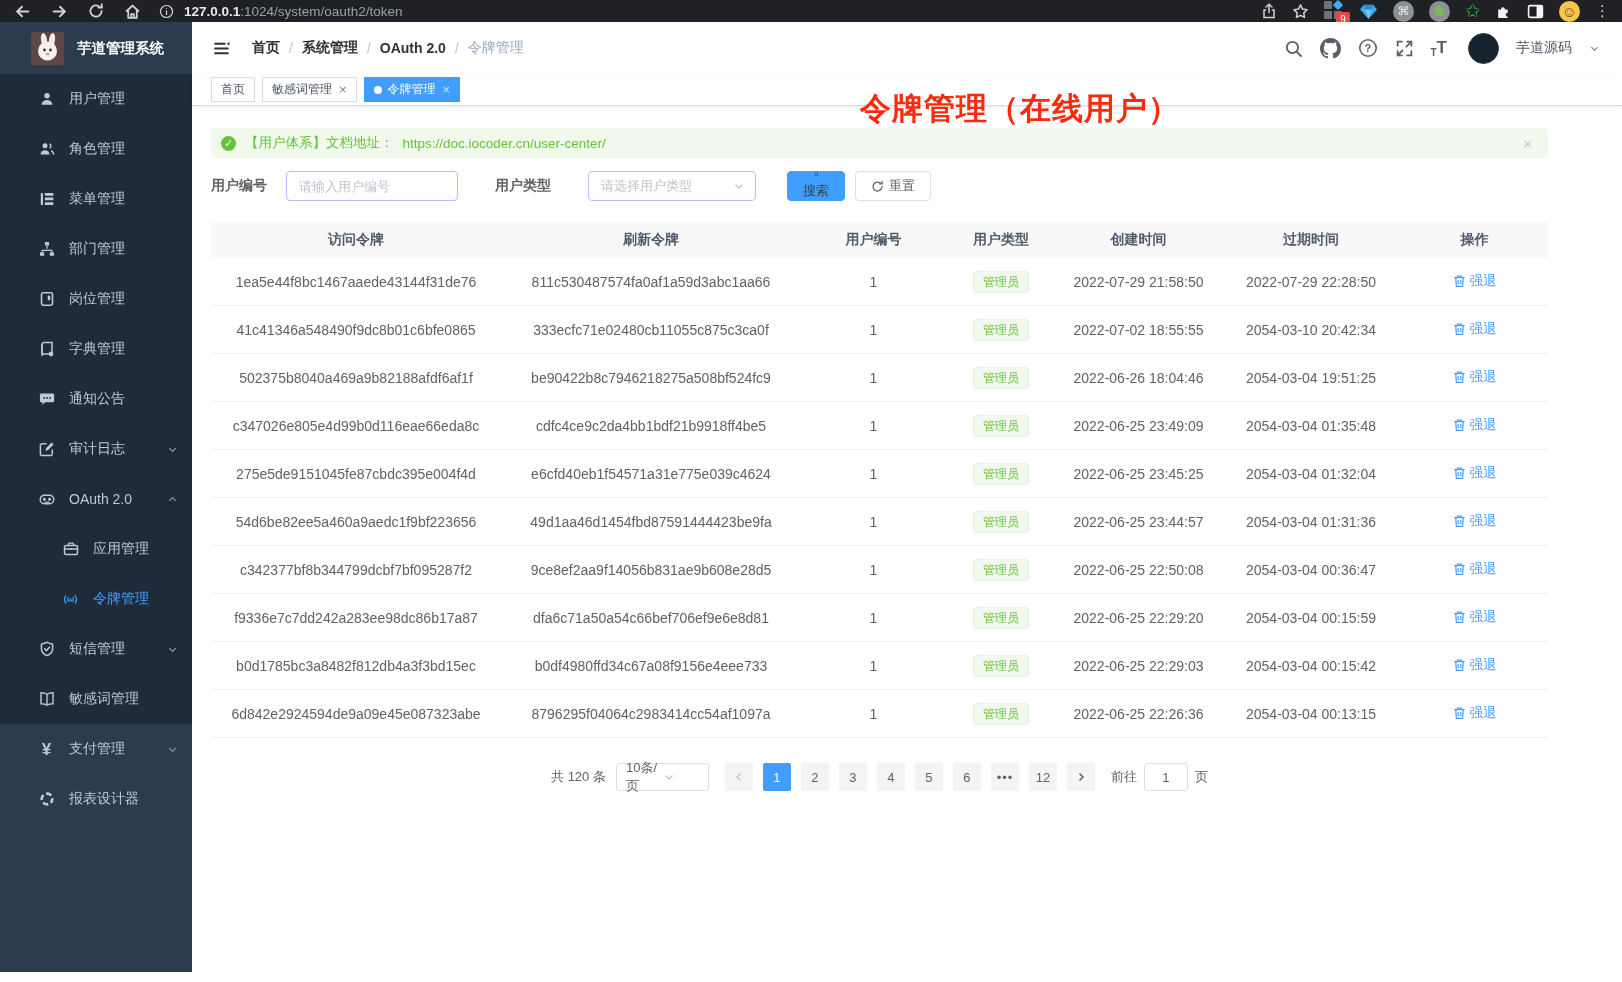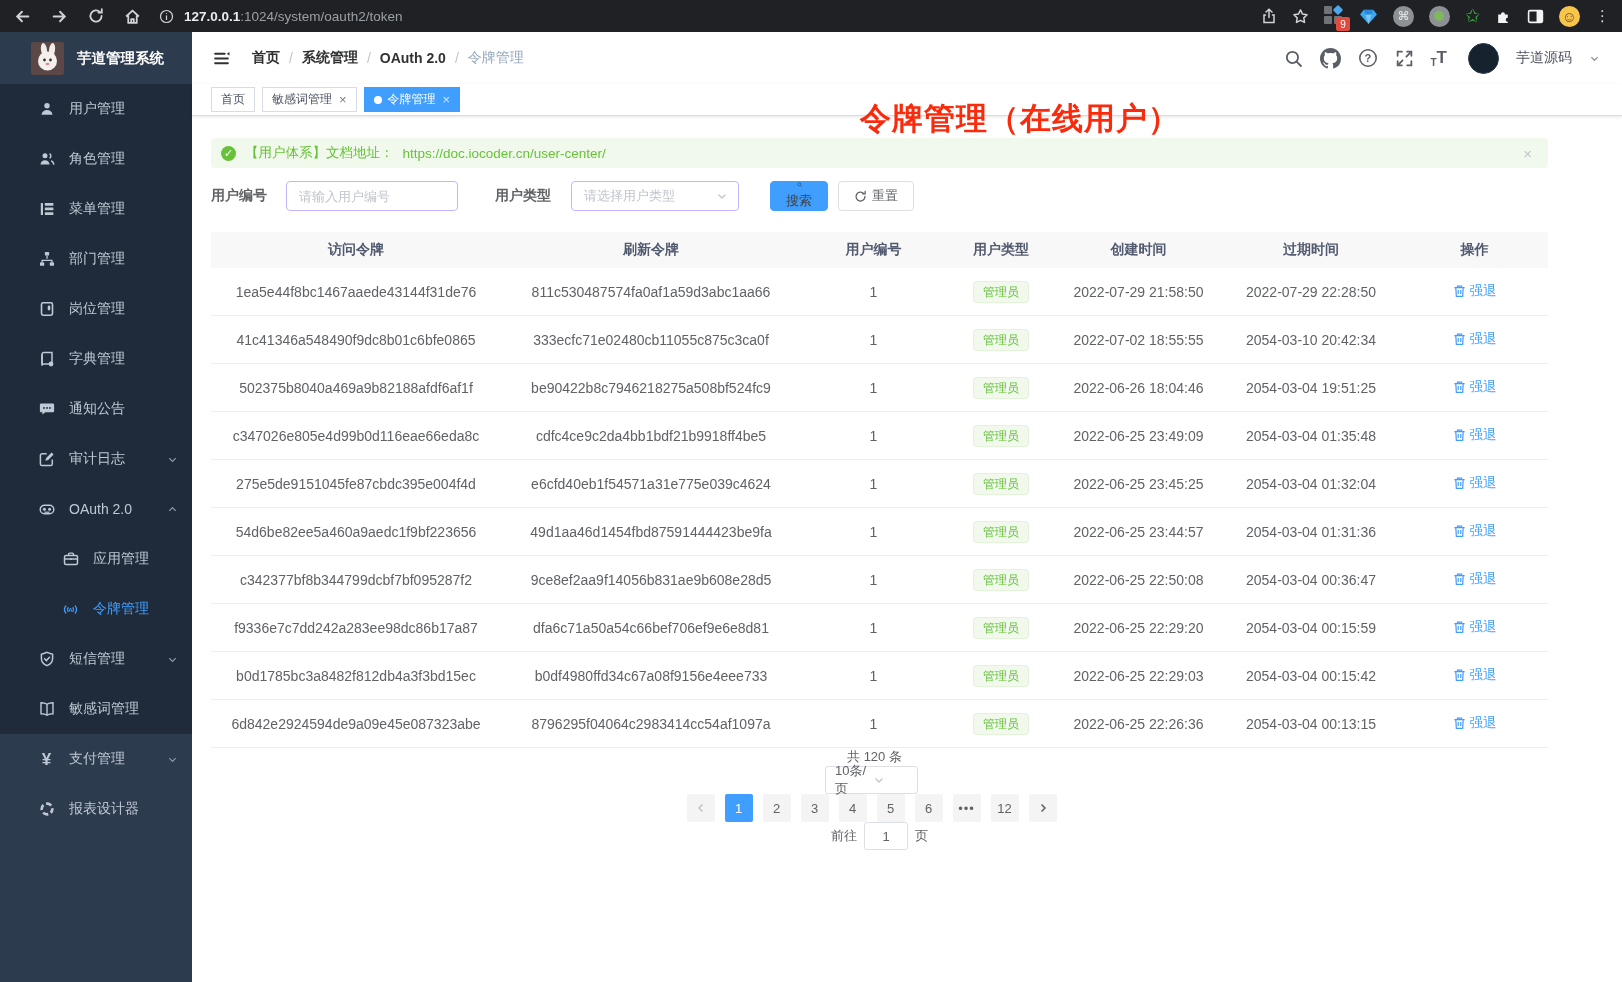--- a/index.html
+++ b/index.html
@@ -1,20 +1,20 @@
 <!DOCTYPE html>
 <html><head>
 <meta charset="utf-8">
 <style>
 * { margin:0; padding:0; box-sizing:border-box; }
 html,body { width:1622px; height:982px; overflow:hidden; }
 body { font-family:"Liberation Sans","DejaVu Sans",sans-serif; background:#fff; position:relative; font-size:14px; }
 
 
-.browser-bar { height:32px; background:#202124; display:flex; align-items:center; color:#dee1e6; }
+.browser-bar { height:22px; background:#202124; display:flex; align-items:center; color:#dee1e6; }
 .b-nav { display:flex; align-items:center; gap:20px; padding:0 18px 0 14px; }
 .b-ic { display:flex; align-items:center; color:#cfd2d6; }
 .url-box { display:flex; align-items:center; gap:10px; flex:1; color:#9aa0a6; }
 .url-host { color:#e8eaed; font-weight:bold; font-size:13.5px; }
 .url-rest { color:#9aa0a6; font-size:13.5px; }
 .b-right { display:flex; align-items:center; gap:15px; padding-right:12px; }
 .ext-multi { position:relative; width:20px; height:20px; display:grid; grid-template-columns:8px 8px; grid-template-rows:8px 8px; gap:2px; }
 .ext-sq { background:#6f7377; border-radius:1px; }
 .ext-sq.blue { background:#4aa8f0; transform:rotate(45deg) scale(.9); }
 .ext-badge { position:absolute; right:-6px; bottom:-5px; background:#e04a3f; color:#fff; font-size:10px; width:14px; height:14px; border-radius:2px; display:flex; align-items:center; justify-content:center; }
@@ -70,39 +70,39 @@
 .alert-text { color:#67c23a; font-size:13.5px; }
 .alert-link { color:#67c23a; font-size:13.5px; text-decoration:none; cursor:pointer; }
 .alert-close { margin-left:auto; color:#c0c4cc; font-size:15px; cursor:pointer; }
 
 
 .filter-row { display:flex; align-items:center; margin-top:12px; height:32px; }
 .f-label { font-weight:bold; color:#606266; font-size:14px; }
 .f-input, .f-select { height:30px; border:1px solid #c4b5fd; border-radius:4px; font-size:13px; color:#606266; background:#fff; }
 .f-input { width:172px; margin:0 0 0 19px; padding:0 12px; outline:none; font-family:inherit; }
 .f-input::placeholder { color:#c0c4cc; }
-.f-select { width:168px; margin-left:20px; display:flex; align-items:center; padding:0 10px 0 12px; cursor:pointer; }
+.f-select { width:168px; margin-left:37px; display:flex; align-items:center; padding:0 10px 0 12px; cursor:pointer; }
 .f-select .ph { color:#c0c4cc; flex:1; }
 .f-select .caret { color:#c0c4cc; display:flex; }
 .f-label.second { margin-left:37px; }
 .btn { height:30px; border-radius:4px; font-size:13px; display:flex; align-items:center; gap:5px; padding:0 15px; cursor:pointer; border:1px solid transparent; font-family:inherit; }
 .btn-primary { background:#409eff; border-color:#409eff; color:#404040; margin-left:31px;flex-direction:column; }
 .btn-plain { background:#fff; border-color:#dcdfe6; color:#606266; margin-left:10px; }
 
 
 .data-table { width:1337px; margin-top:20px; }
 .t-head, .t-row { display:grid; grid-template-columns:290px 300px 145px 110px 165px 180px 147px; align-items:center; text-align:center; }
 .t-head { height:36px; background:#f8f8f9; }
 .th { color:#515a6e; font-weight:bold; font-size:14px; }
 .t-row { height:48px; border-bottom:1px solid #ebeef5; color:#606266; font-size:14px; }
 .badge { display:inline-block; background:#f0f9eb; border:1px solid #e1f3d8; color:#67c23a; font-size:12px; border-radius:4px; padding:2px 9px; line-height:16px; }
 .action-link { color:#409eff; display:inline-flex; align-items:center; gap:4px; font-size:13.5px; cursor:pointer; text-decoration:none; justify-self:center;text-align:right; }
 
 
-.pagination { width:1337px; display:flex; justify-content:flex-end; align-items:center; font-size:13px; color:#606266;flex-direction:column; }
+.pagination { width:1337px; display:flex; justify-content:center; align-items:center; margin-top:25px; font-size:13px; color:#606266; }
 .pg-total { margin-right:10px; }
 .pg-size { width:93px; height:28px; border:1px solid #dcdfe6; border-radius:3px; display:flex; align-items:center; padding:0 7px 0 9px; cursor:pointer; margin-right:16px; }
 .pg-size span { flex:1; }
 .pg-size .caret { color:#c0c4cc; display:flex; }
 .pager { display:flex; align-items:center; gap:10px; margin-right:16px; }
 .page, .pg-arrow { min-width:28px; height:28px; border:none; border-radius:2px; background:#f4f4f5; color:#606266; font-size:13px; display:flex; align-items:center; justify-content:center; cursor:pointer; font-family:inherit; padding:0 4px; }
 .page.active { background:#409eff; color:#fff; }
 .pg-arrow.disabled { color:#c0c4cc; cursor:default; }
 .pg-goto { display:flex; align-items:center; gap:7px; }
 .goto-input { width:44px; height:28px; border:1px solid #dcdfe6; border-radius:3px; text-align:center; font-size:13px; color:#606266; outline:none; font-family:inherit; }

